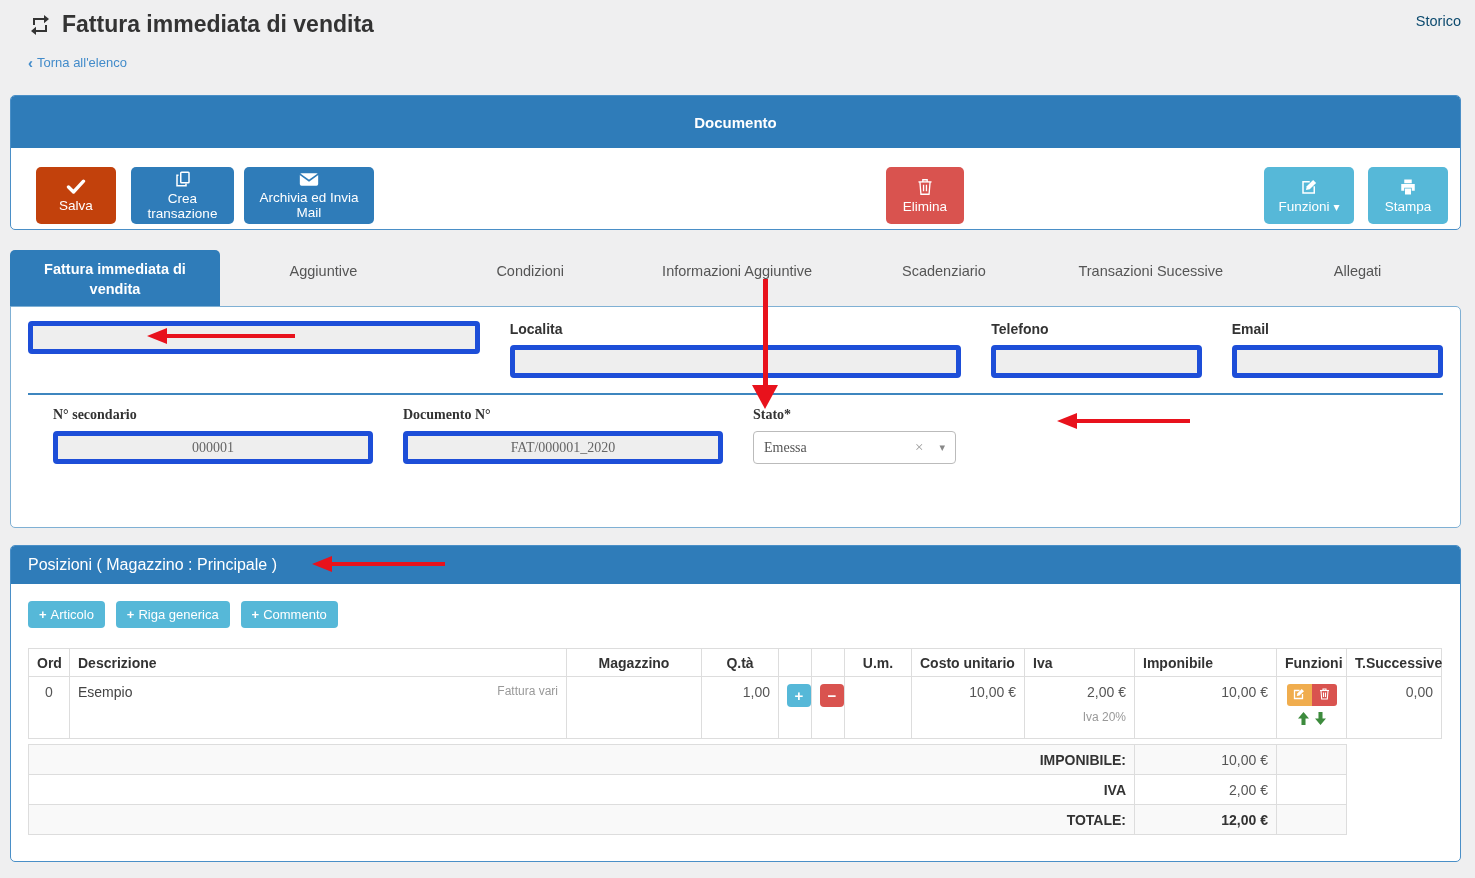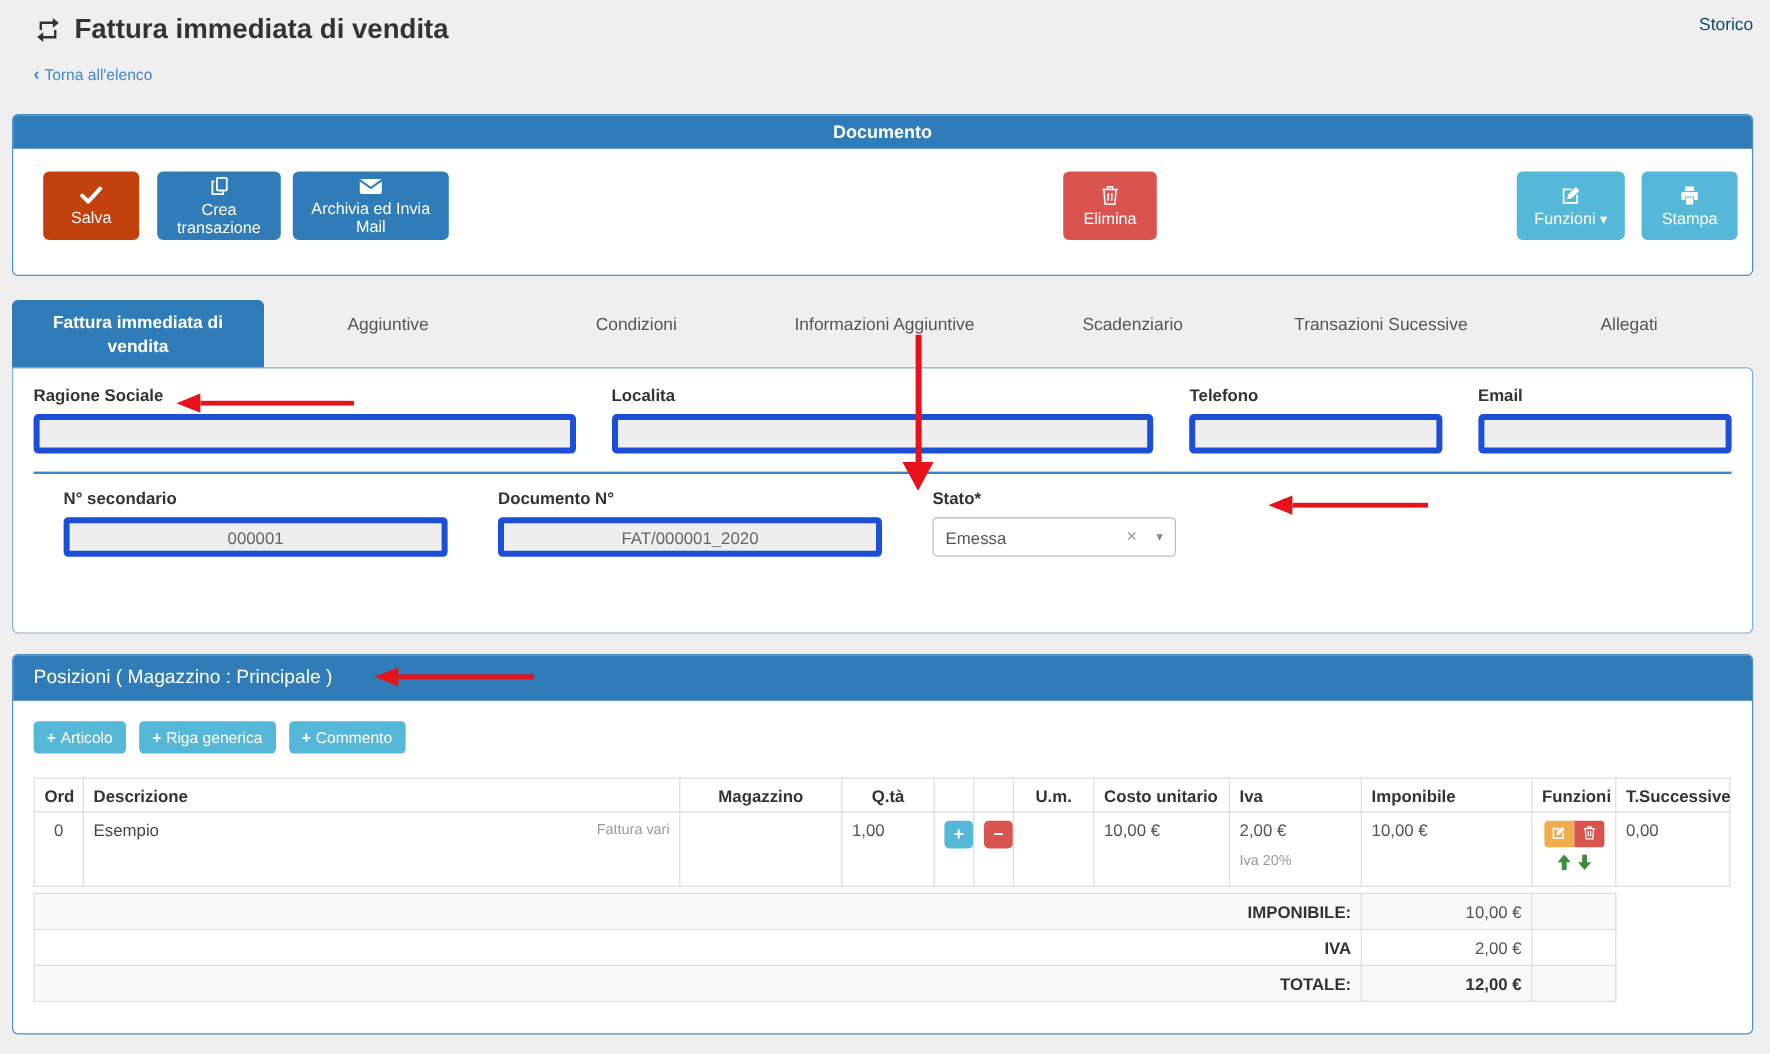--- a/index.html
+++ b/index.html
@@ -18,21 +18,21 @@
   .page-title { display:flex; align-items:center; gap:10px; font-size:23px; font-weight:600; color:#333; padding-left:14px; }
   .storico { color:#0c4a6e; font-size:14.5px; text-decoration:none; margin-top:2px; cursor:pointer; }
   .back-link { display:inline-flex; align-items:center; gap:4px; color:#428bca; font-size:13px; margin:16px 0 0 14px; cursor:pointer; }
   .back-link .chev { font-weight:bold; font-size:15px; }
 
   
   .panel { position:absolute; left:10px; width:1451px; border:1px solid #4a8fc7; border-radius:5px; background:#fff; }
   .panel-heading { background:#2f7cb9; color:#fff; border-radius:4px 4px 0 0; }
 
   .doc-panel { top:95px; height:135px; }
-  .doc-panel .panel-heading { height:28px; display:flex; align-items:center; justify-content:center; font-weight:bold; font-size:15px; }
+  .doc-panel .panel-heading { height:52px; display:flex; align-items:center; justify-content:center; font-weight:bold; font-size:15px; }
   .doc-body { position:relative; height:93px; }
 
   .btn-big {
     position:absolute; top:19px; height:57px; border:none; border-radius:5px; color:#fff;
     display:flex; flex-direction:column; align-items:center; justify-content:center; gap:3px;
     font-family:inherit; font-size:13.5px; cursor:pointer; padding:0 12px;
   }
   .btn-green { background:#c2410c; }
   .btn-blue  { background:#2f7cb9; }
   .btn-red   { background:#d9534f; }
@@ -51,21 +51,21 @@
   .content-panel { top:306px; height:222px; border-color:#7fb0d4; border-top-left-radius:0; z-index:0; }
   .content-inner { padding:14px 17px 0; }
   .field-label { font-weight:bold; font-size:14px; color:#333; margin-bottom:8px; display:block; }
   .txt {
     width:100%; height:33px; background:#eee; border:5px solid #1d4ed8; border-radius:4px;
     font-family:inherit; font-size:14px; color:#666; text-align:center; padding:0 8px;
   }
   .row1 { display:flex; gap:30px; }
   .row1 .c1 { width:453px; } .row1 .c2 { width:453px; } .row1 .c3 { width:211px; } .row1 .c4 { width:212px; }
   .divider { border-top:2px solid #3e86bf; margin:15px 0 12px; }
-  .row2 { display:flex; gap:42px; padding-left:25px; }
+  .row2 { display:flex; gap:30px; padding-left:25px;font-family:Liberation Serif, serif; }
   .row2 .c1 { width:320px; } .row2 .c2 { width:320px; } .row2 .c3 { width:203px; } .row2 .c4 { width:203px; }
   .select-box {
     width:100%; height:33px; background:#fff; border:1px solid #bbb; border-radius:4px;
     display:flex; align-items:center; padding:0 10px; color:#555; cursor:pointer;
   }
   .select-box .val { flex:1; text-align:left; }
   .select-box .clear { color:#999; font-size:15px; margin-right:16px; cursor:pointer; }
   .select-box .dd { color:#888; font-size:11px; }
 
   
@@ -79,21 +79,21 @@
   .btn-small .plus { font-weight:bold; margin-right:4px; }
 
   
   table { border-collapse:collapse; table-layout:fixed; margin-top:20px; }
   .items-table { width:1413px; }
   th, td { border:1px solid #ddd; padding:4px 8px; font-size:14px; }
   th { font-weight:bold; text-align:left; height:28px; }
   th.c-ord { text-align:center; } th.c-center { text-align:center; }
   td { vertical-align:top; padding-top:7px; }
   .item-row td { height:62px; }
-  .num { color:#555; }
+  .num { text-align:right; color:#555; }
   td.ord { text-align:center; color:#555; }
   .desc-cell { display:flex; justify-content:space-between; align-items:flex-start; }
   .desc-main { color:#444; } .desc-note { color:#999; font-size:12px; }
   .iva-note { color:#999; font-size:12px; margin-top:10px; }
   .qty-btn {
     width:24px; height:23px; border:none; border-radius:4px; color:#fff; font-size:15px;
     font-weight:bold; line-height:1; cursor:pointer; display:block; margin:0 auto;
   }
   .qty-plus { background:#56b8d8; } .qty-minus { background:#d9534f; }
   .fn-group { display:flex; justify-content:center; }
@@ -229,21 +229,20 @@
     <div class="tab">Scadenziario</div>
     <div class="tab">Transazioni Sucessive</div>
     <div class="tab">Allegati</div>
   </div>
 
   
   <div class="panel content-panel">
     <div class="content-inner">
       <div class="row1">
         <div class="c1">
-          <label class="field-label">Ragione Sociale</label>
           <input class="txt" value="" style="">
         </div>
         <div class="c2">
           <label class="field-label">Localita</label>
           <input class="txt" value="" style="">
         </div>
         <div class="c3">
           <label class="field-label">Telefono</label>
           <input class="txt" value="" style="">
         </div>

